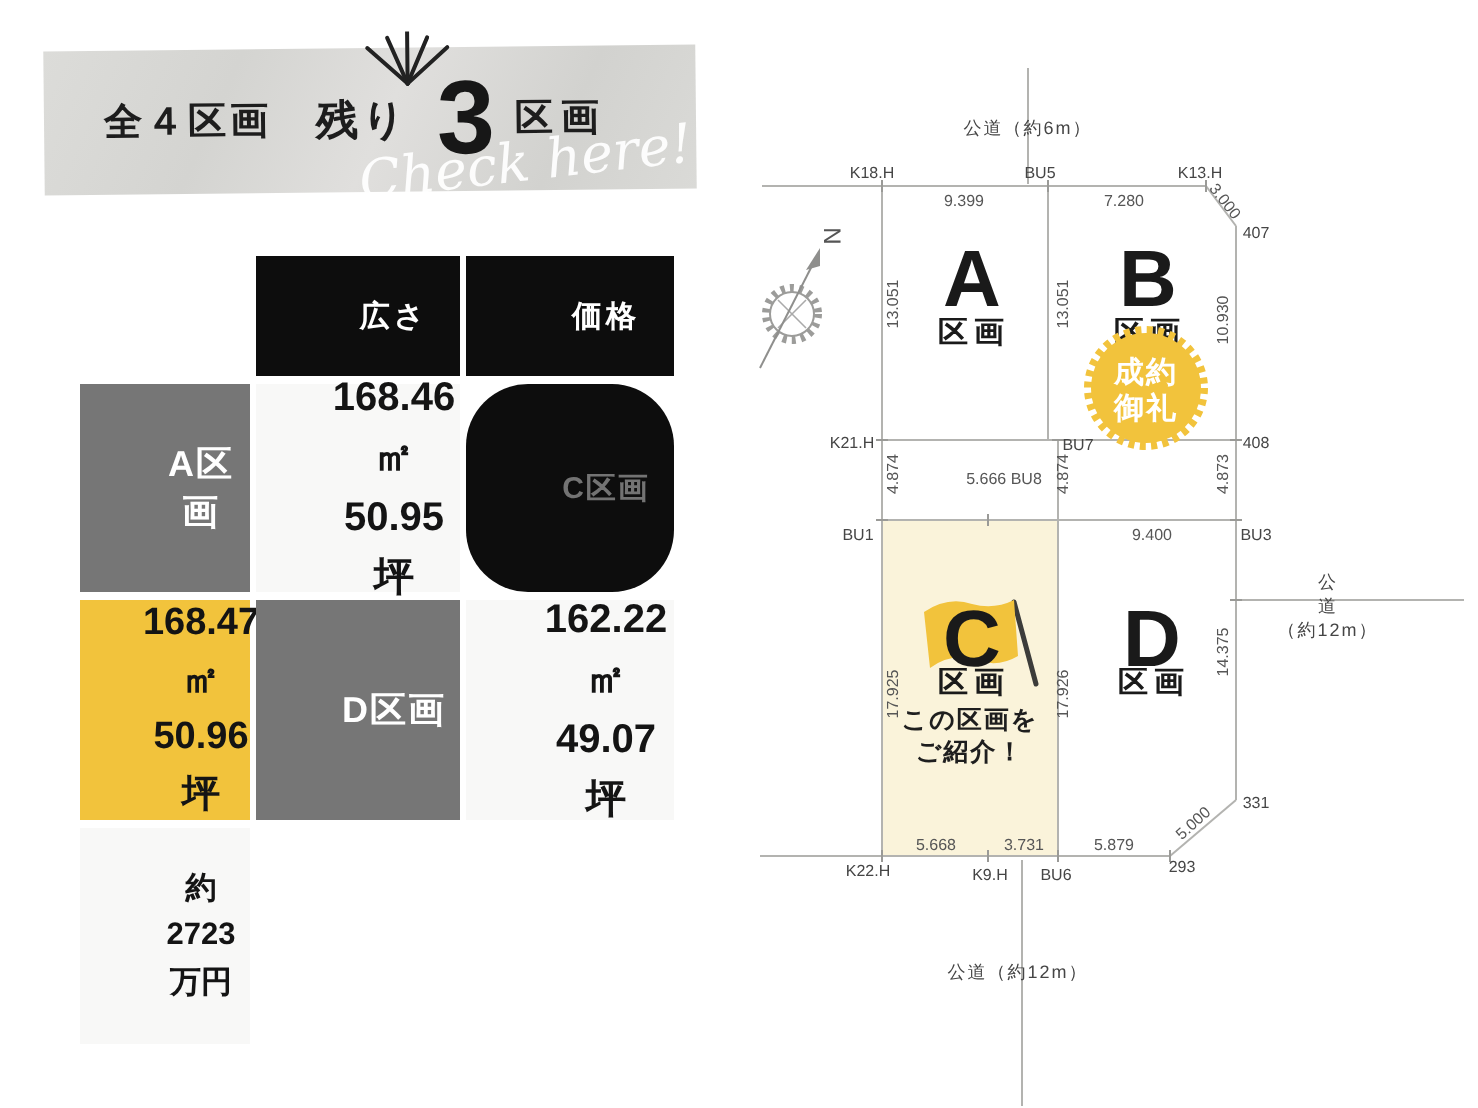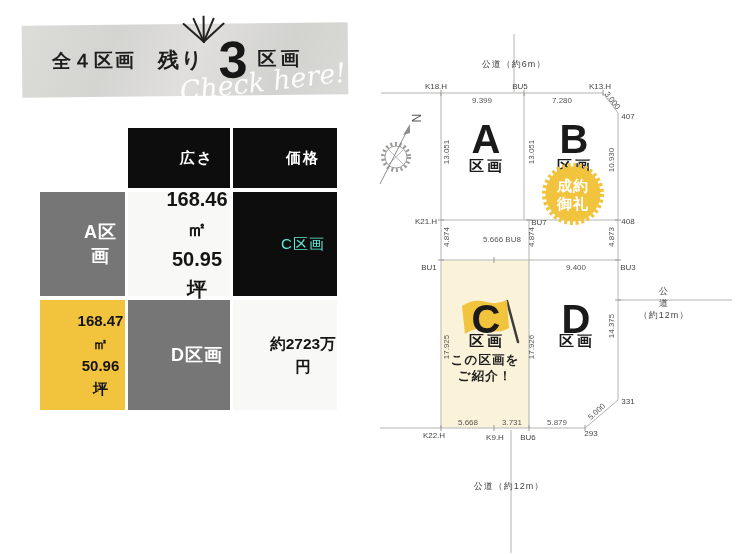--- a/index.html
+++ b/index.html
@@ -30,23 +30,23 @@
     position:absolute; left:40px; top:128px;
     display:grid;
     grid-template-columns:85px 102px 104px;
     grid-template-rows:60px 104px 110px 108px;
     gap:4px 3px;
   }
   .cell { display:flex; flex-direction:column; align-items:center; justify-content:center; text-align:center;padding-left:36px; }
   .hcell { background:#0d0d0d; color:#fff; font-size:15px; font-weight:bold; letter-spacing:2px; }
   .spacer { background:transparent; }
   .lbl-gray { background:#767676; color:#fff; font-size:18px; font-weight:bold; letter-spacing:1px; }
-  .lbl-black { background:#0d0d0d; color:#5eead4; font-size:15px; font-weight:normal; letter-spacing:1px; }
+  .lbl-black { background:#0d0d0d; color:#737373; font-size:15px; font-weight:bold; letter-spacing:1px;border-radius:31px; }
   .val { background:#f8f8f7; color:#141414; font-size:20px; font-weight:bold; line-height:1.5; }
-  .val-y { background:#f2c33c; color:#141414; font-size:15px; font-weight:bold; line-height:1.5; }
+  .val-y { background:#f2c33c; color:#141414; font-size:19px; font-weight:bold; line-height:1.5; }
   .price { font-size:15.5px; }
 
   
   svg.map { position:absolute; left:0; top:0; }
   .line { stroke:#b3b3b0; stroke-width:1; fill:none; }
   .tick { stroke:#9a9a97; stroke-width:1; }
   .dim { font-size:8px; fill:#565656; text-anchor:middle; }
   .pt  { font-size:8px; fill:#454545; text-anchor:middle; }
   .road { font-size:9px; fill:#454545; text-anchor:middle; letter-spacing:1px; }
   .plot-letter { font-size:40px; font-weight:bold; fill:#1a1a1a; text-anchor:middle; }
@@ -88,20 +88,24 @@
       <span>50.95坪</span>
     </div>
 
     <div class="cell lbl-black">C区画</div>
     <div class="cell val-y">
       <span>168.47㎡</span>
       <span>50.96坪</span>
     </div>
 
     <div class="cell lbl-gray">D区画</div>
+    <div class="cell val">
+      <span>162.22㎡</span>
+      <span>49.07坪</span>
+    </div>
     <div class="cell val price">約2723万円</div>
   </div>
 
   <svg class="map" width="739" height="554" viewBox="0 0 739 554">
 
     <rect x="441.5" y="260.5" width="87.5" height="167" fill="#faf3da"></rect>
 
     <g class="line">
       <line x1="514" y1="34" x2="514" y2="92"></line>
       <line x1="381" y1="93" x2="603" y2="93"></line>

